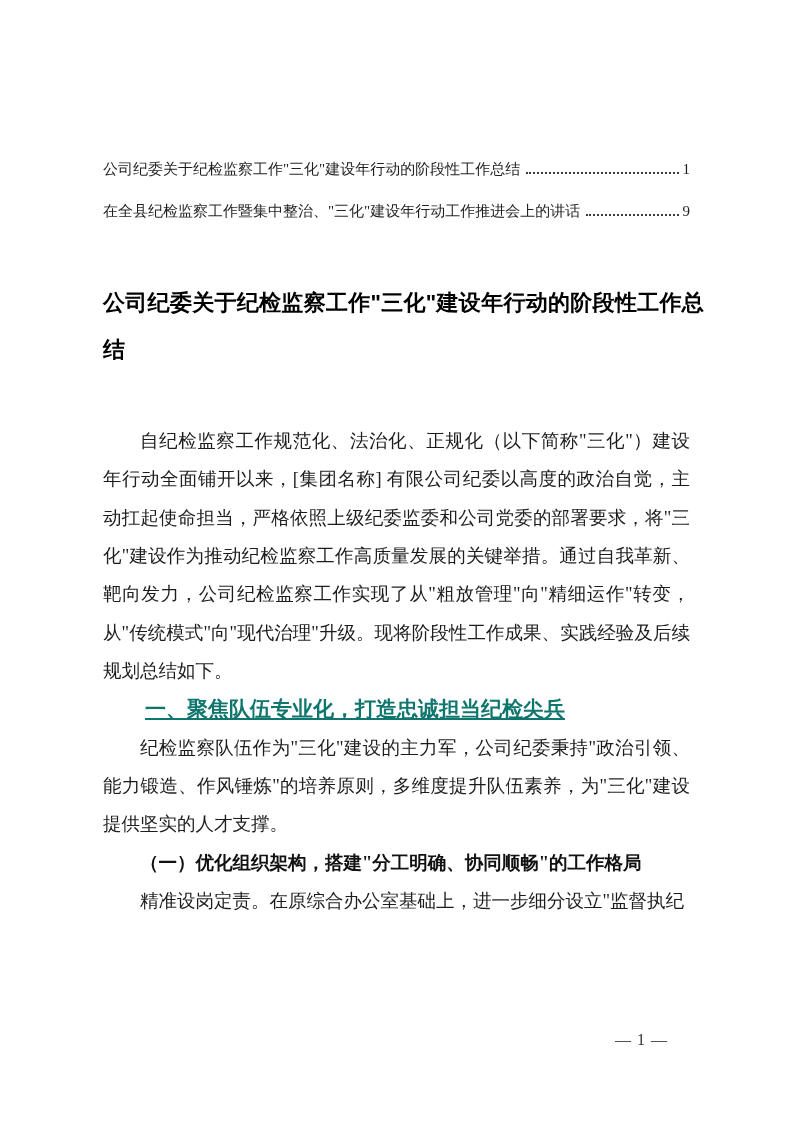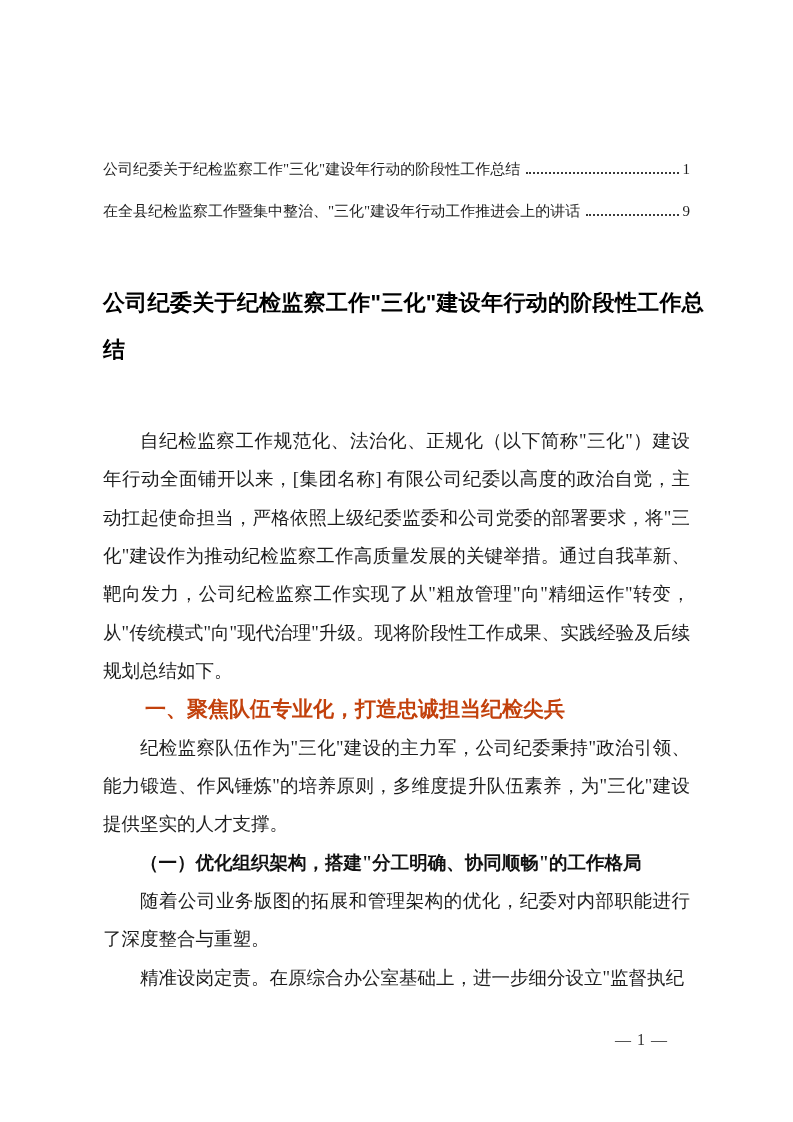--- a/index.html
+++ b/index.html
@@ -69,22 +69,23 @@
   }
   .doc-body p.para {
     text-indent: 2em;
     font-weight: normal;
   }
   .doc-body h2.h-section {
     text-indent: 2em;
     font-family: "Liberation Sans", "DejaVu Sans", sans-serif;
     font-size: 21px;
     font-weight: bold;
-    color: #c2410c;
+    color: #0f766e;
     line-height: 38.34px;
+    text-decoration: underline;
   }
   .doc-body h3.h-sub {
     text-indent: 2em;
     font-family: "Liberation Serif", "DejaVu Serif", serif;
     font-size: 18.5px;
     font-weight: bold;
     color: #111111;
     line-height: 38.34px;
   }
 
@@ -118,19 +119,18 @@
     </div>
   </nav>
 
   <h1 class="doc-title">公司纪委关于纪检监察工作"三化"建设年行动的阶段性工作总结</h1>
 
   <main class="doc-body">
     <p class="para">自纪检监察工作规范化、法治化、正规化（以下简称"三化"）建设年行动全面铺开以来，[集团名称] 有限公司纪委以高度的政治自觉，主动扛起使命担当，严格依照上级纪委监委和公司党委的部署要求，将"三化"建设作为推动纪检监察工作高质量发展的关键举措。通过自我革新、靶向发力，公司纪检监察工作实现了从"粗放管理"向"精细运作"转变，从"传统模式"向"现代治理"升级。现将阶段性工作成果、实践经验及后续规划总结如下。</p>
     <h2 class="h-section">一、聚焦队伍专业化，打造忠诚担当纪检尖兵</h2>
     <p class="para">纪检监察队伍作为"三化"建设的主力军，公司纪委秉持"政治引领、能力锻造、作风锤炼"的培养原则，多维度提升队伍素养，为"三化"建设提供坚实的人才支撑。</p>
     <h3 class="h-sub">（一）优化组织架构，搭建"分工明确、协同顺畅"的工作格局</h3>
-    <p class="para">随着公司业务版图的拓展和管理架构的优化，纪委对内部职能进行了深度整合与重塑。</p>
     <p class="para">精准设岗定责。在原综合办公室基础上，进一步细分设立"监督执纪</p>
   </main>
 
   <div class="page-footer">— 1 —</div>
 
 </div>
 
 </body></html>

